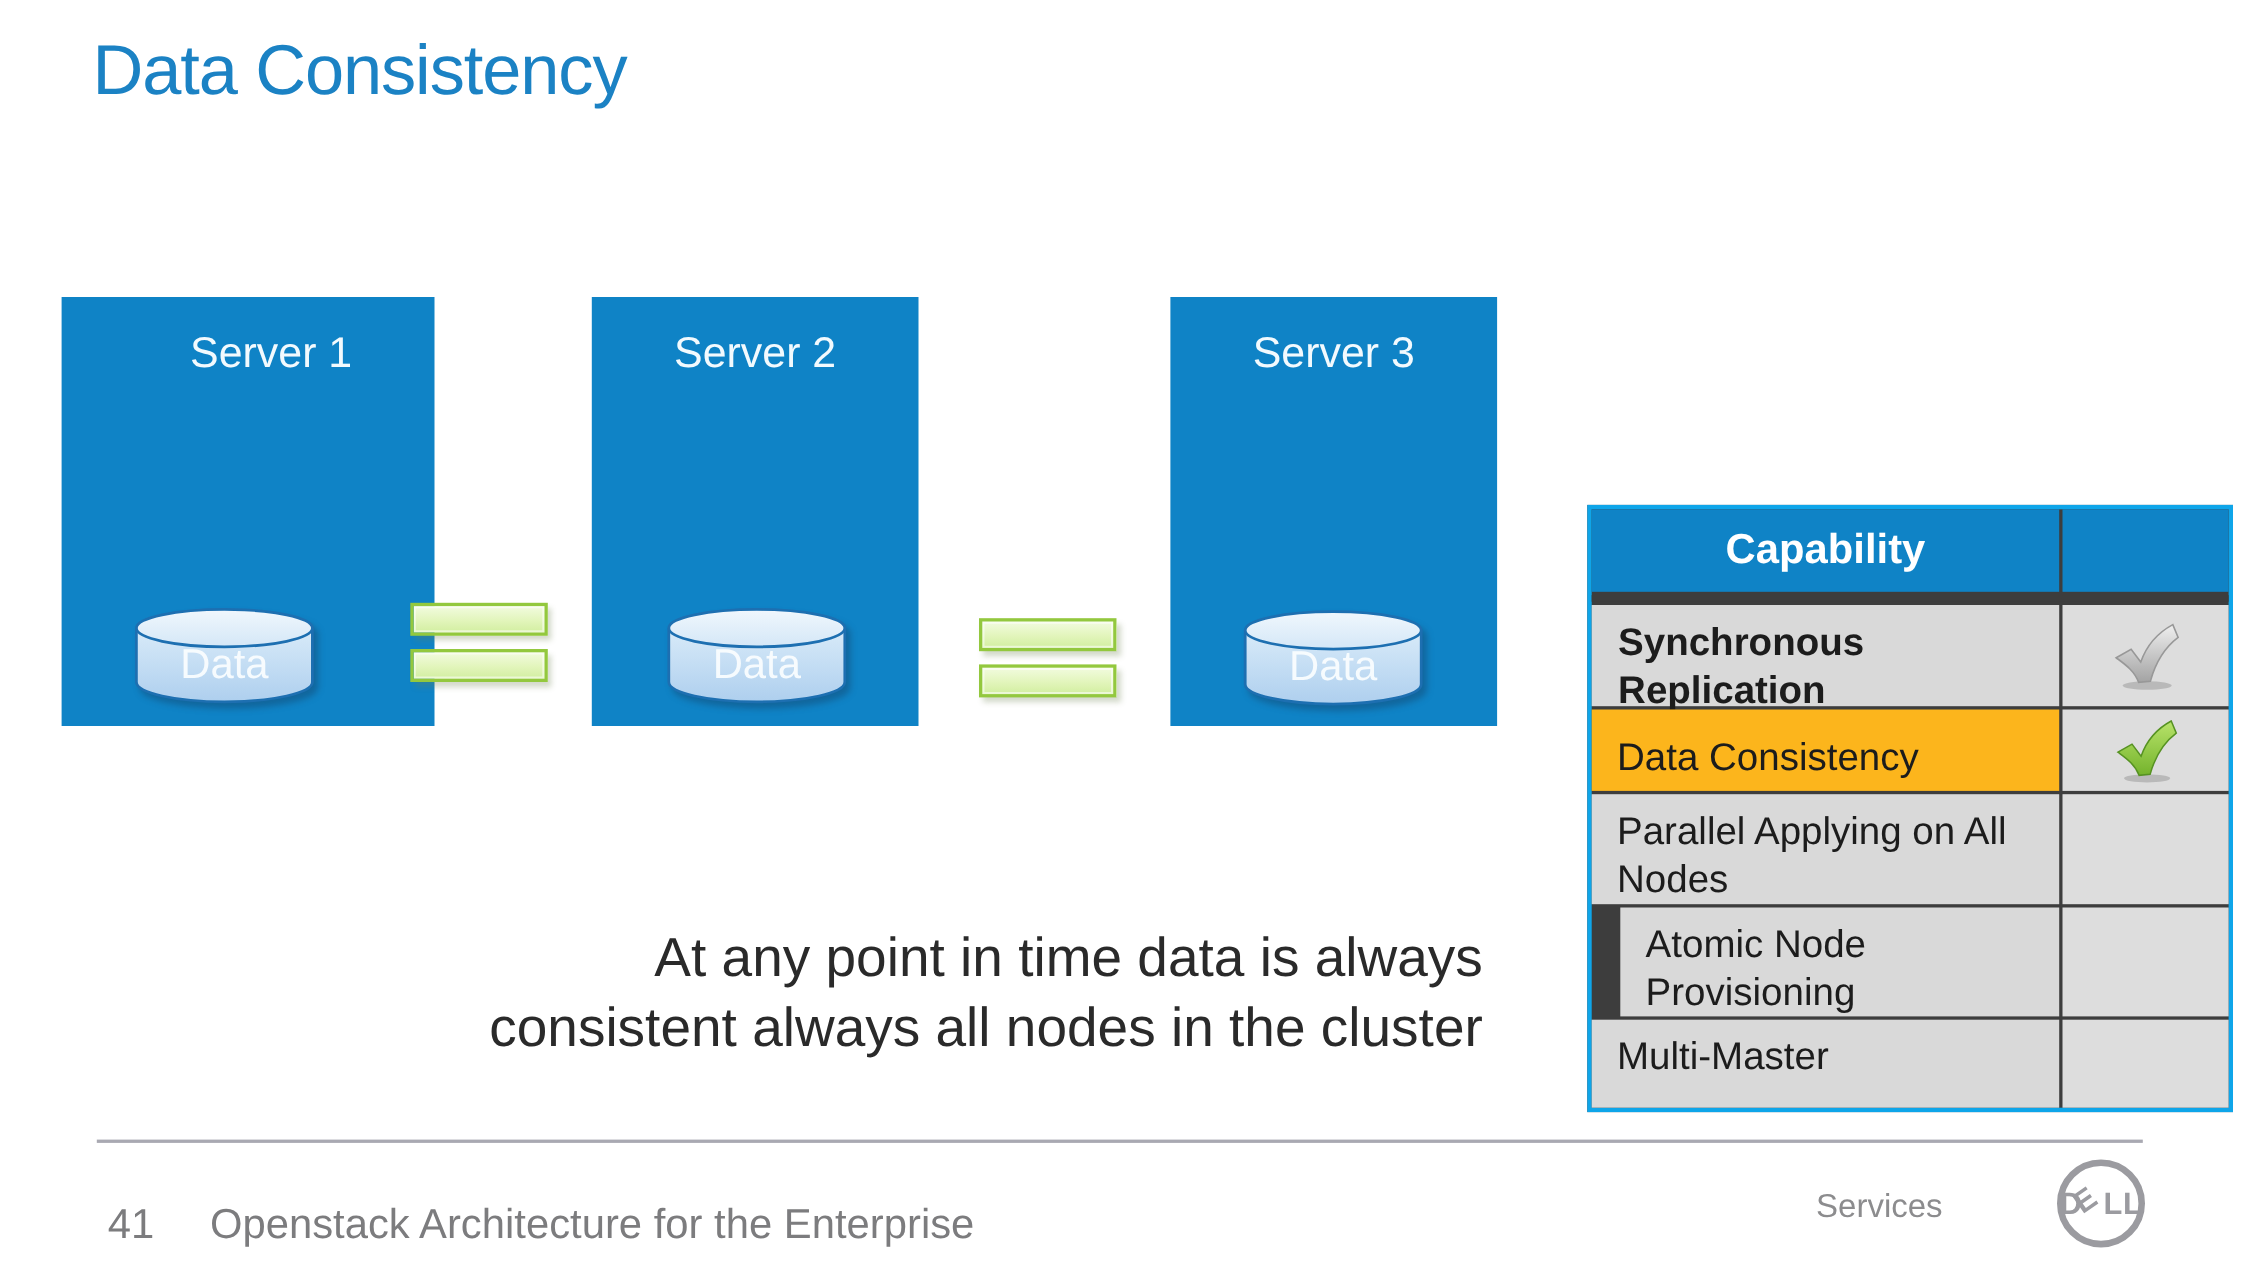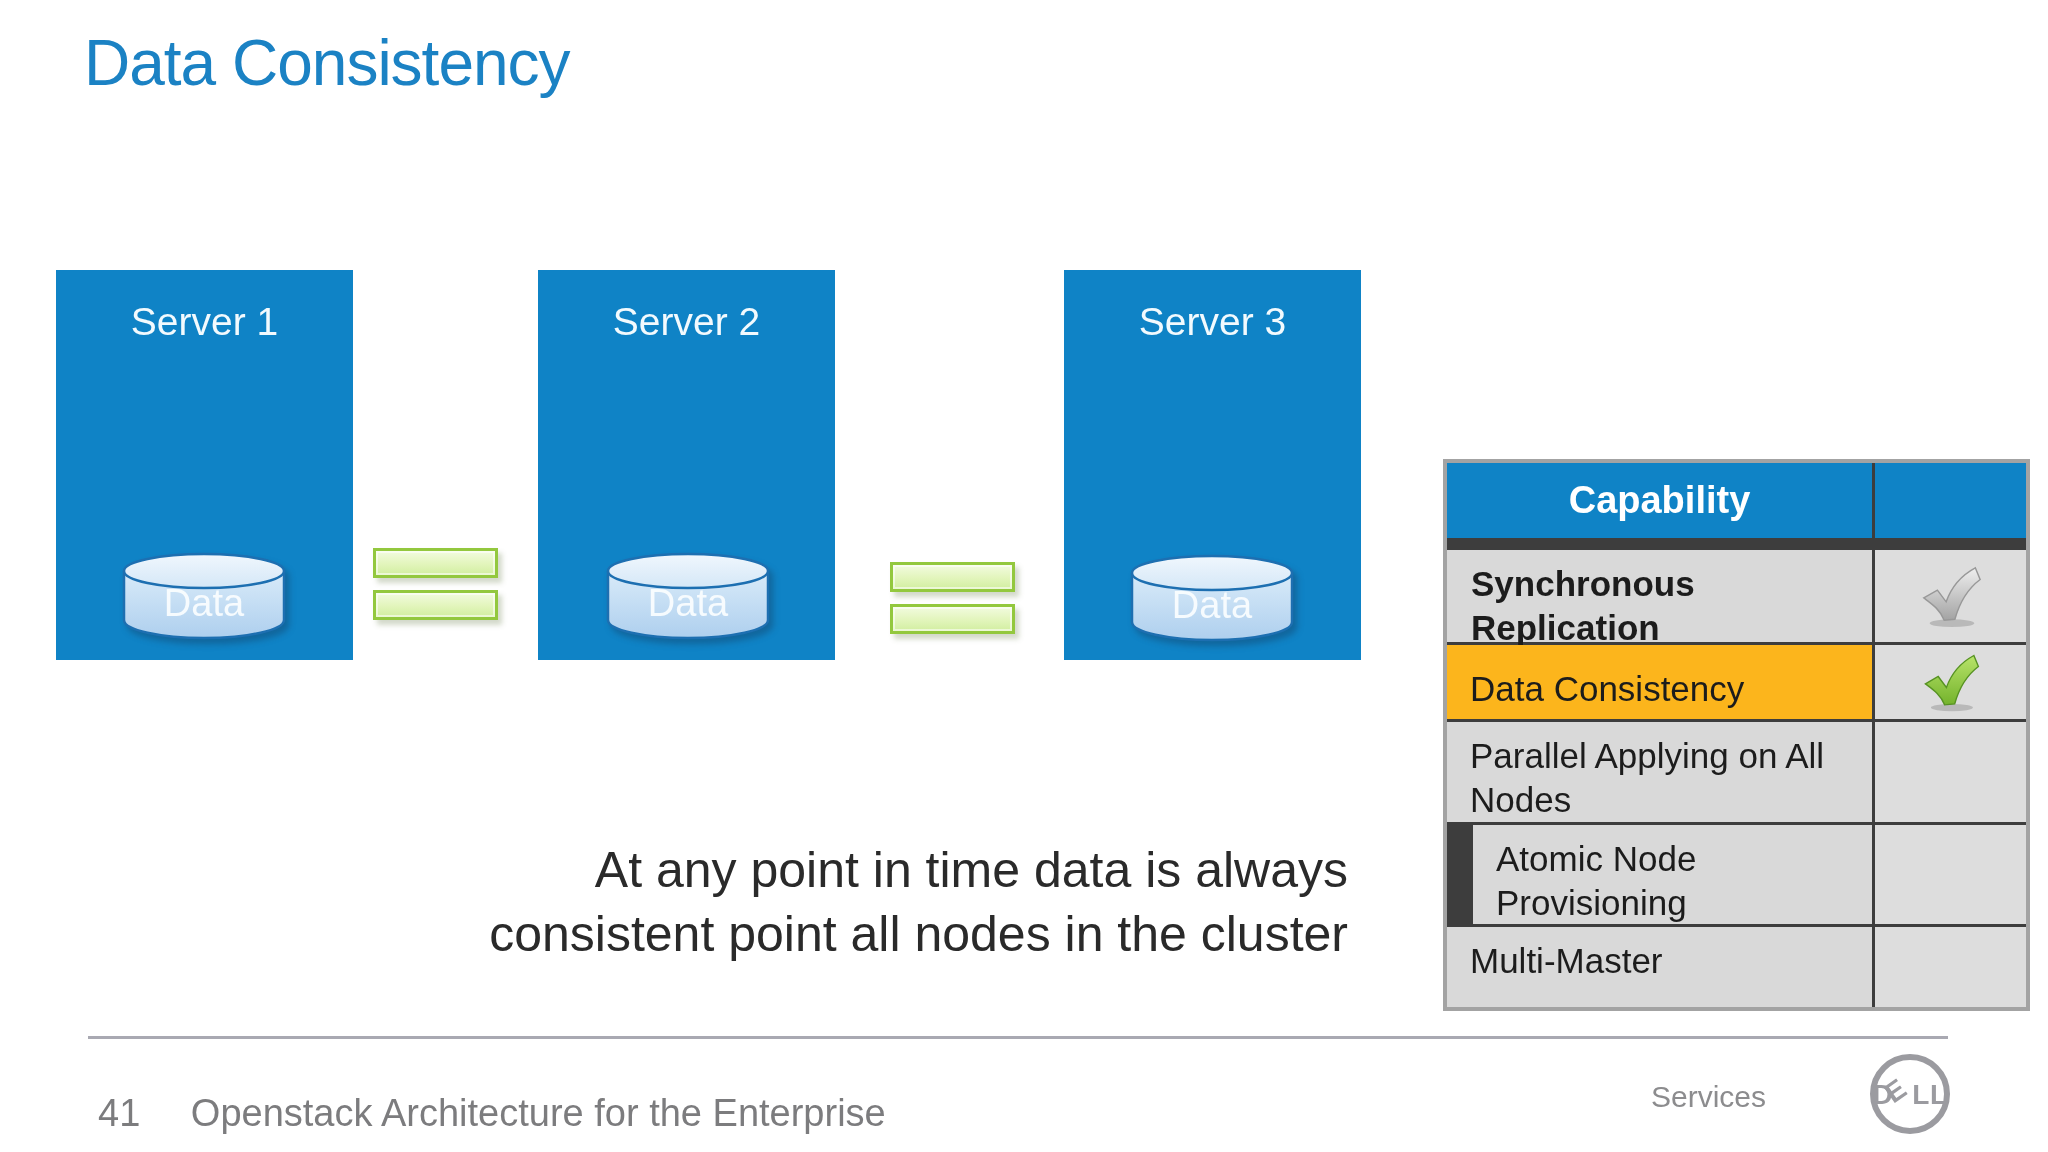--- a/index.html
+++ b/index.html
@@ -17,21 +17,21 @@
   }
   
   .server{
     position:absolute;top:270px;width:297px;height:390px;
     background:#0f83c6;
   }
   .server .srv-label{
     margin-top:30px;text-align:center;
     font-size:39px;color:#f2fafe;font-weight:400;
   }
-  #server1{left:56px;}
+  #server1{left:56px;padding-left:42px;}
   #server2{left:538px;}
   #server3{left:1064px;}
   .cyl{
     position:absolute;
     filter:drop-shadow(4px 5px 3px rgba(20,50,80,0.35));
   }
   #cyl1{left:121px;top:550px;}
   #cyl2{left:605px;top:550px;}
   #cyl3{left:1129px;top:552px;}
   
@@ -48,21 +48,21 @@
   
   .statement{
     position:absolute;left:148px;top:838px;width:1200px;
     text-align:right;color:#2a2a2a;
     font-size:50px;line-height:64px;font-weight:400;
   }
   
   .cap-table{
     position:absolute;left:1443px;top:459px;width:587px;
     display:grid;grid-template-columns:425px 1fr;gap:3px;
-    background:#3d3d3d;border:4px solid #a3a3a3;
+    background:#3d3d3d;border:4px solid #0ea5e9;
     box-sizing:border-box;
   }
   .cth{
     background:#0f83c6;height:75px;
     display:flex;align-items:center;justify-content:center;
     color:#ffffff;font-size:38px;font-weight:700;
   }
   .tbl-divider{grid-column:1 / 3;height:6px;background:#3d3d3d;}
   .cl{
     background:#d9d9d9;
@@ -167,21 +167,21 @@
     <div class="eq-bar"></div>
     <div class="eq-bar"></div>
   </div>
   <div class="equals" id="equals2">
     <div class="eq-bar"></div>
     <div class="eq-bar"></div>
   </div>
 
   <div class="statement">
     <div>At any point in time data is always</div>
-    <div>consistent point all nodes in the cluster</div>
+    <div>consistent always all nodes in the cluster</div>
   </div>
 
   <div class="cap-table">
     <div class="cth">Capability</div>
     <div class="cth"></div>
     <div class="tbl-divider"></div>
 
     <div class="cl bold h-r1">Synchronous
 Replication</div>
     <div class="cc">

